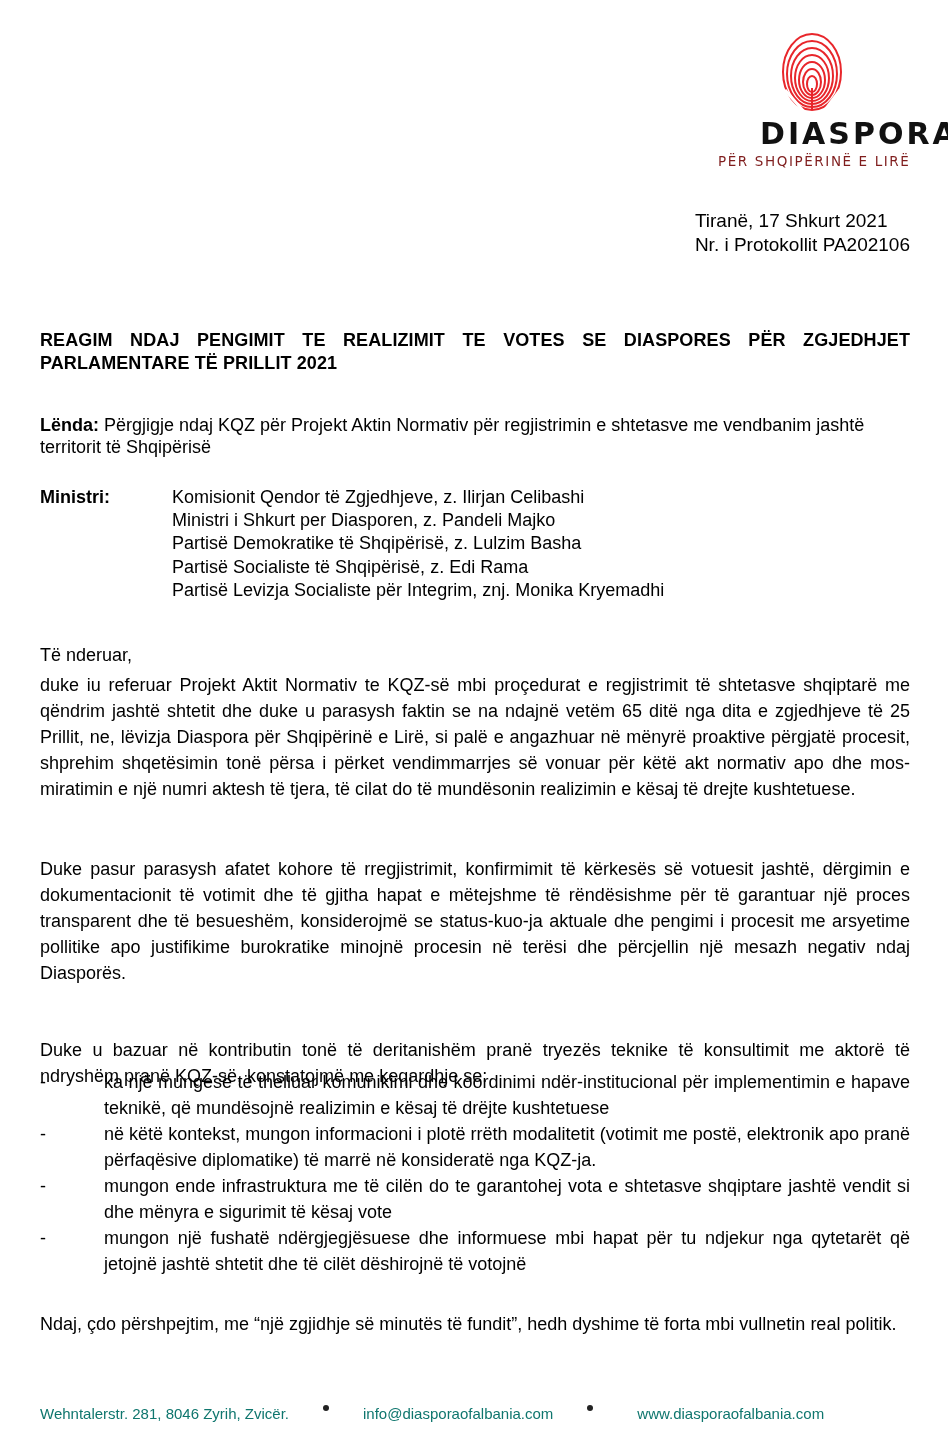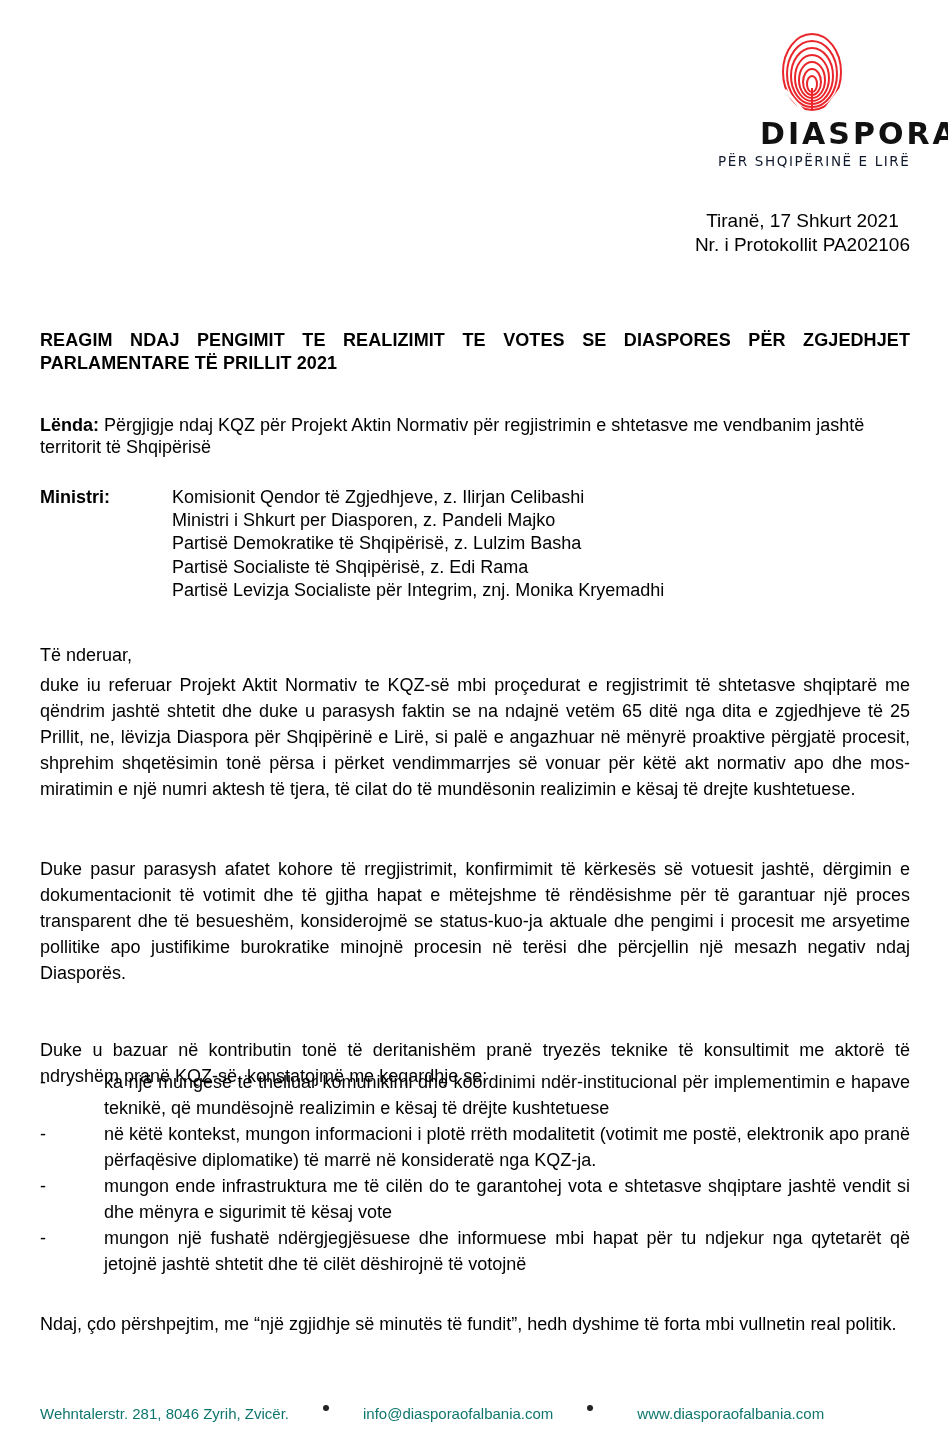--- a/index.html
+++ b/index.html
@@ -9,23 +9,23 @@
   }
   .logo { position: absolute; right: 38px; top: 28px; width: 200px; text-align: center; }
   .fingerprint { display: block; margin: 0 0 0 70px; }
   .brand-name {
     position: absolute; left: 760px; top: 116px;
     font-family: "DejaVu Sans", sans-serif; font-weight: bold; font-size: 30px;
     letter-spacing: 3px; color: #111;
   }
   .brand-tag {
     position: absolute; left: 718px; top: 153px;
-    font-family: "DejaVu Sans", sans-serif; font-size: 13.5px; letter-spacing: 1.6px; color: #0f172a;
+    font-family: "DejaVu Sans", sans-serif; font-size: 13.5px; letter-spacing: 1.6px; color: #7f1d1d;
   }
-  .meta { position: absolute; right: 38px; top: 209px; text-align: center; font-size: 19px; line-height: 24px; }
+  .meta { position: absolute; right: 38px; top: 209px; text-align: left; font-size: 19px; line-height: 24px; }
   .title {
     position: absolute; left: 40px; top: 329px; width: 870px;
     font-weight: bold; font-size: 18px; line-height: 23px; text-align: justify;
     text-align-last: left; letter-spacing: 0.1px;
   }
   .title span.l1 { display: block; text-align: justify; text-align-last: justify; }
   .subject { position: absolute; left: 40px; top: 414px; width: 880px; font-size: 18px; line-height: 22px; }
   .subject b { font-weight: bold; }
   .addressed { position: absolute; left: 40px; top: 486px; font-size: 18px; line-height: 23.2px; }
   .addressed .lbl { position: absolute; left: 0; top: 0; font-weight: bold; }

